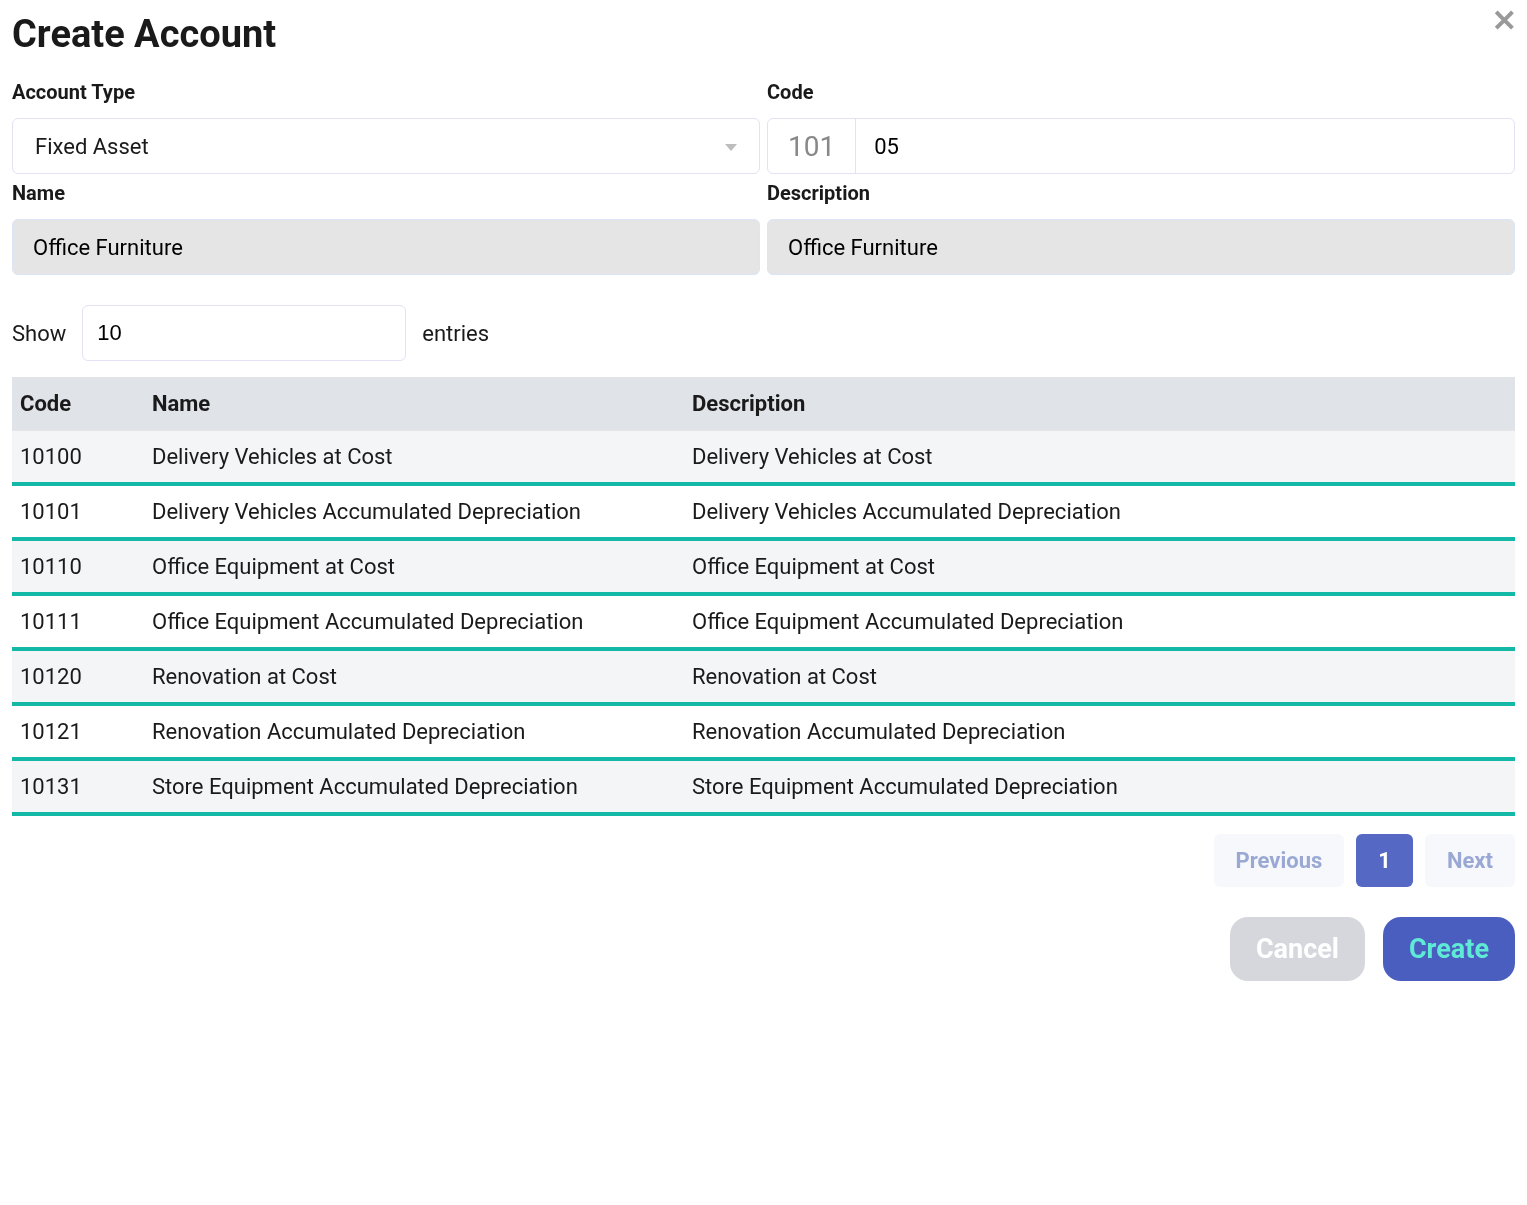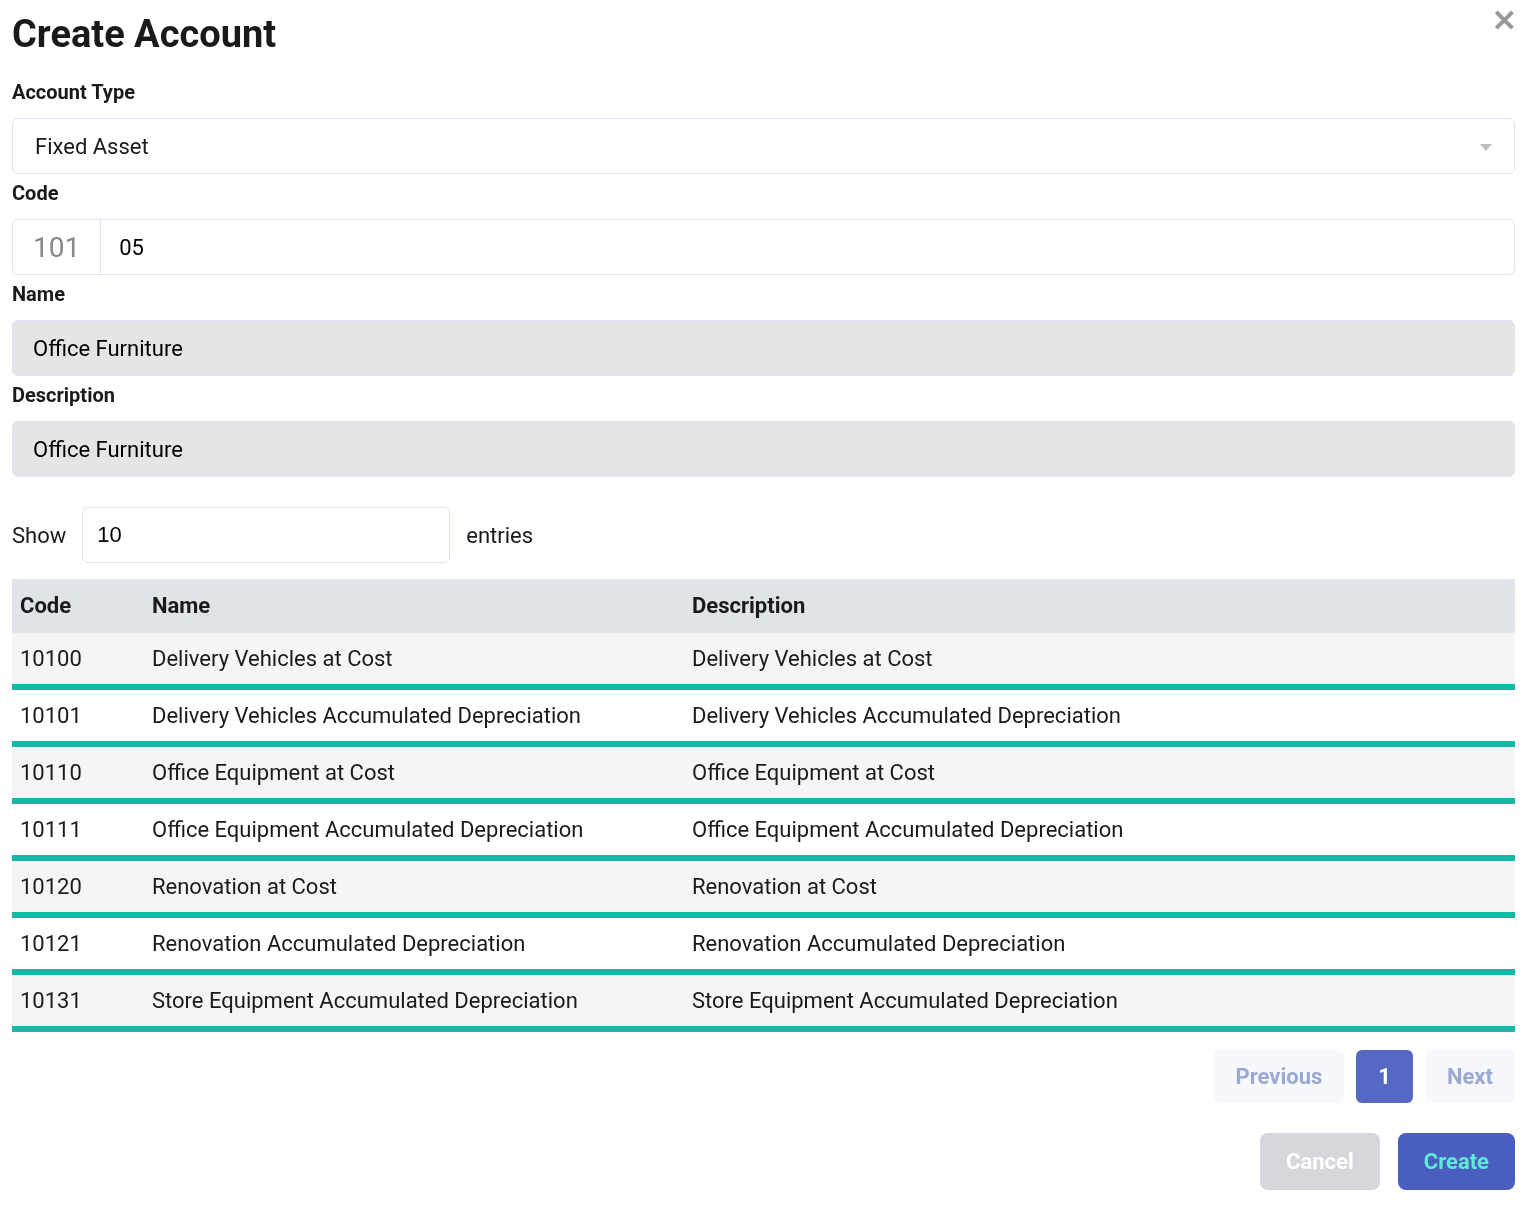--- a/index.html
+++ b/index.html
@@ -29,21 +29,21 @@
       font-size: 30px;
       color: #999;
       cursor: pointer;
       line-height: 1;
       font-weight: bold;
       margin-top: -4px;
       margin-right: -2px;
     }
     .form-grid {
       display: grid;
-      grid-template-columns: 1fr;
+      grid-template-columns: 1fr 1fr;
       column-gap: 60px;
       row-gap: 30px;
       margin-bottom: 30px;
       gap: 7px;
     }
     .form-group {
       display: flex;
       flex-direction: column;
     }
     .form-label {
@@ -111,41 +111,41 @@
     .entries-row {
       display: flex;
       align-items: center;
       gap: 16px;
       margin-bottom: 16px;
       font-size: 22px;
     }
     .entries-select {
       border: 1px solid #e4e1f5;
       border-radius: 6px;
-      padding: 10px 64px 10px 14px;
+      padding: 10px 20px 10px 14px;
       font-size: 22px;
       height: 56px;
       background: #fff;
     }
     table.data-table {
       width: 100%;
       border-collapse: collapse;
       font-size: 22px;
     }
     table.data-table thead th {
       background: #e0e3e8;
       text-align: left;
       font-weight: 700;
       padding: 14px 10px;
       border-bottom: 1px solid #e5e5e5;
     }
     table.data-table thead th:first-child { padding-left: 8px; }
     table.data-table tbody td {
       padding: 13px 10px;
-      border-bottom: 6px solid #14b8a6;
+      border-bottom: 4px solid #14b8a6;
       margin-top: 38px;
     }
     table.data-table tbody td:first-child { padding-left: 8px; }
     table.data-table tbody tr:nth-child(odd) { background: #f4f5f7; }
     table.data-table tbody tr:nth-child(even) { background: #ffffff; }
     .col-code { width: 130px; }
     .col-name { width: 540px; }
 
     .pagination {
       display: flex;
@@ -172,23 +172,23 @@
     }
     .footer-buttons {
       display: flex;
       justify-content: flex-end;
       gap: 18px;
       margin-top: 30px;
     }
     .btn {
       border: none;
       font-weight: 700;
-      font-size: 22px;
+      font-size: 27px;
       padding: 16px 26px;
-      border-radius: 8px;
+      border-radius: 18px;
       cursor: pointer;
       font-family: inherit;
     }
     .btn-cancel {
       background: #d5d7dc;
       color: #fff;
     }
     .btn-create {
       background: #4a5ec0;
       color: #5eead4;

